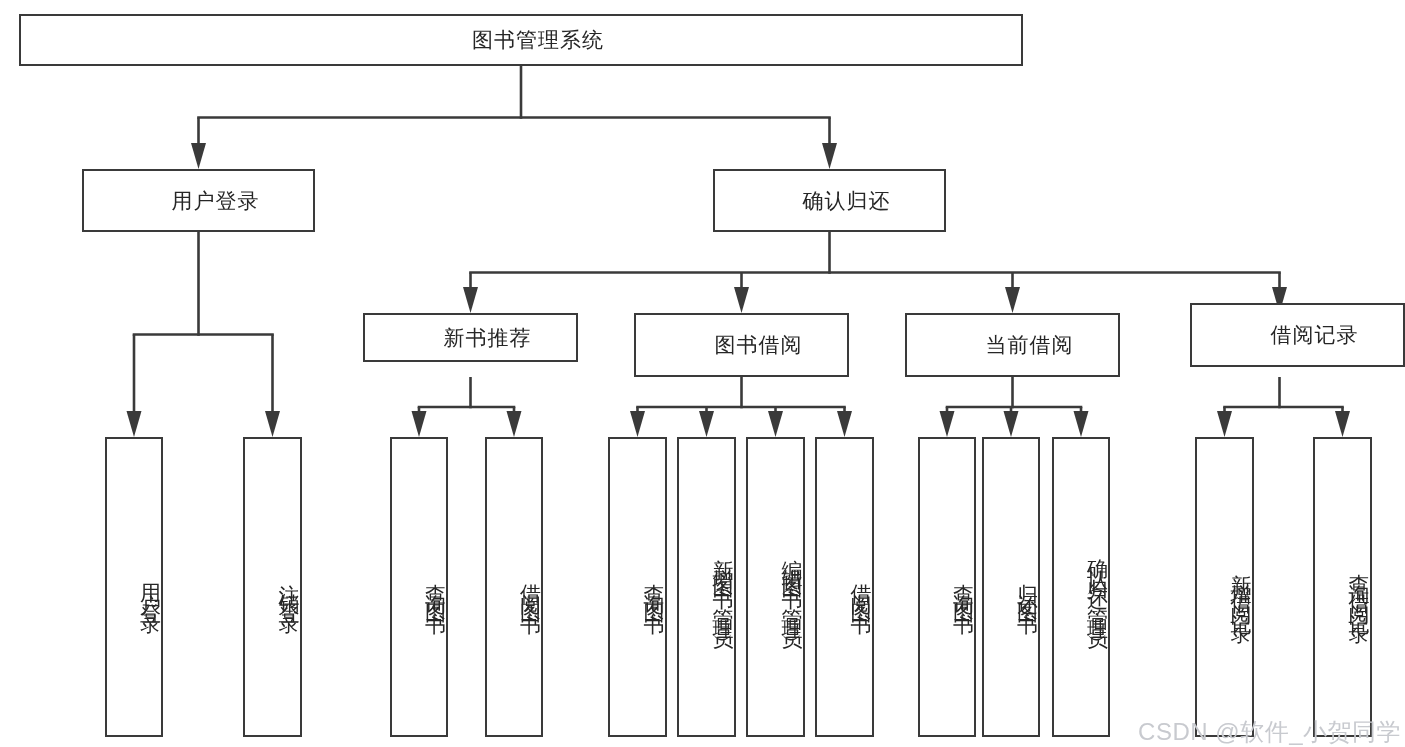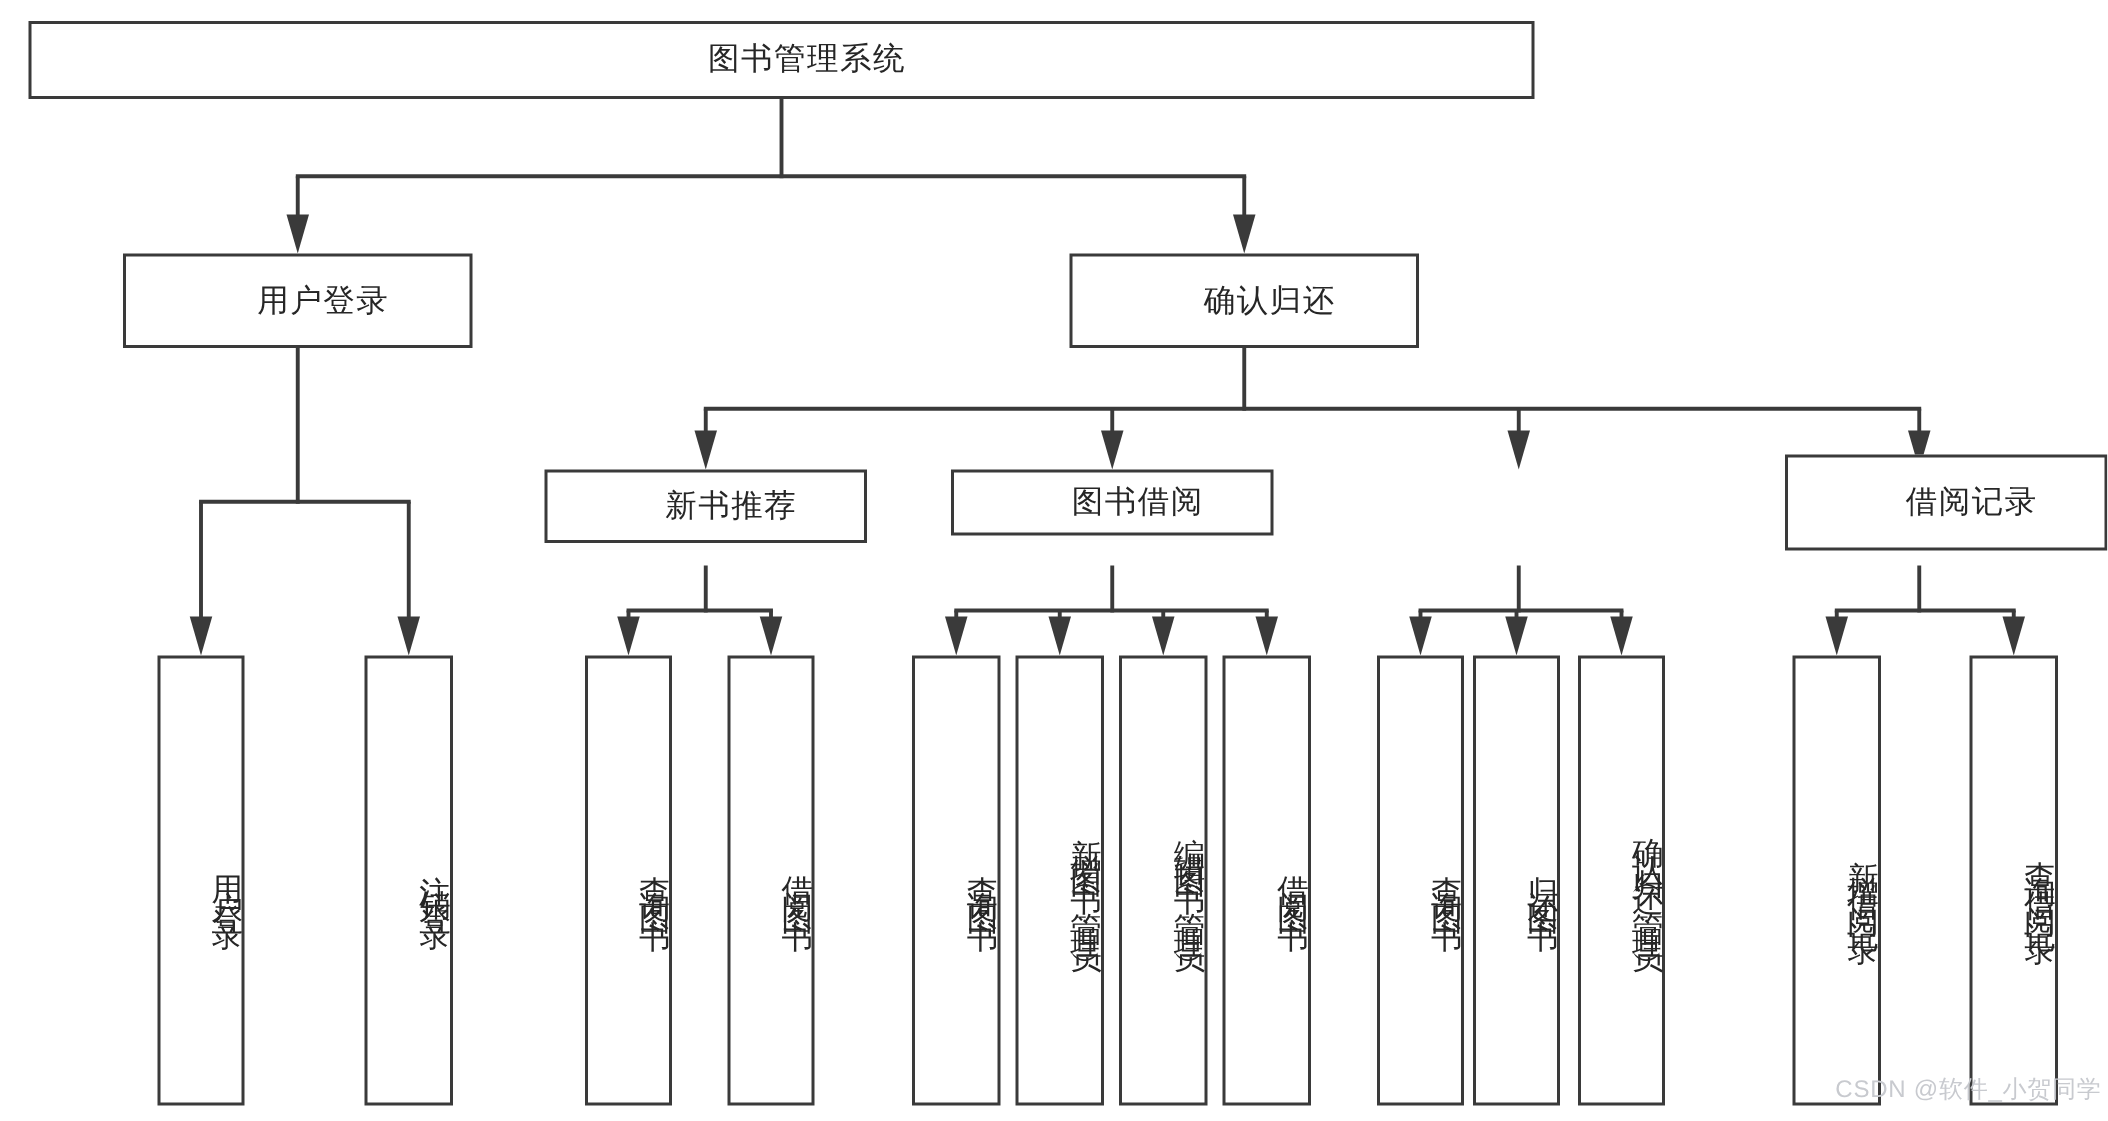--- a/index.html
+++ b/index.html
@@ -38,21 +38,21 @@
   .node.v span {
     writing-mode: vertical-rl;
     letter-spacing: 10px;
     line-height: 1;
     font-size: 21px;
   }
   #watermark {
     position: absolute;
     right: 4px;
     top: 716px;
-    font-size: 16px;
+    font-size: 24px;
     letter-spacing: 0.5px;
     color: var(--wm-color, #c8cacf);
     z-index: 5;
     white-space: nowrap;
   }
 </style>
 </head>
 <body>
 
 <div id="canvas" style="--line-color: #3a3a3a; --text-color: #262626; --wm-color: #c8cacf;">
@@ -116,22 +116,25 @@
     </div>
     <div class="node" style="left: 82px; top: 169px; width: 233px; height: 63px;">
       <span>用户登录</span>
     </div>
     <div class="node" style="left: 713px; top: 169px; width: 233px; height: 63px;">
       <span>确认归还</span>
     </div>
     <div class="node" style="left: 363px; top: 313px; width: 215px; height: 49px; text-align: center;">
       <span>新书推荐</span>
     </div>
-    <div class="node" style="left: 634px; top: 313px; width: 215px; height: 44px;">
+    <div class="node" style="left: 634px; top: 313px; width: 215px; height: 64px;">
       <span>图书借阅</span>
+    </div>
+    <div class="node" style="left: 905px; top: 313px; width: 215px; height: 64px;">
+      <span>当前借阅</span>
     </div>
     <div class="node" style="left: 1172px; top: 303px; width: 215px; height: 64px; margin-left: 18px;">
       <span>借阅记录</span>
     </div>
     <div class="node v" style="left: 105px; top: 437px; width: 58px; height: 300px;">
       <span>用户登录</span>
     </div>
     <div class="node v" style="left: 243px; top: 437px; width: 59px; height: 300px;">
       <span>注销登录</span>
     </div>

